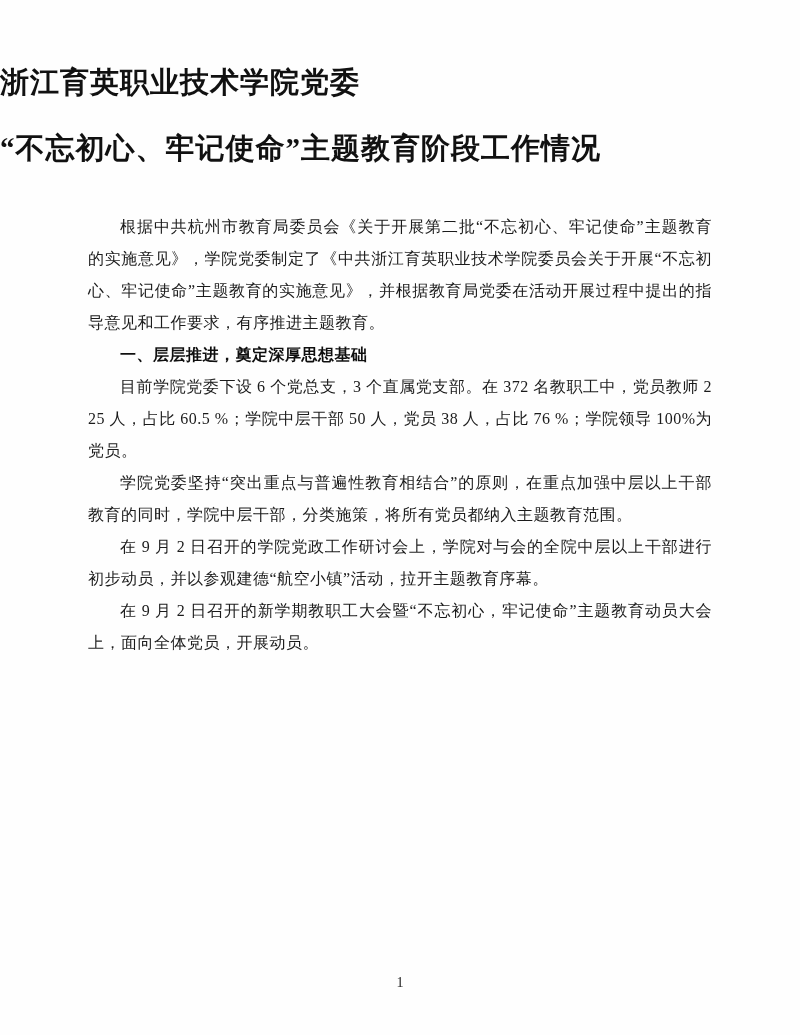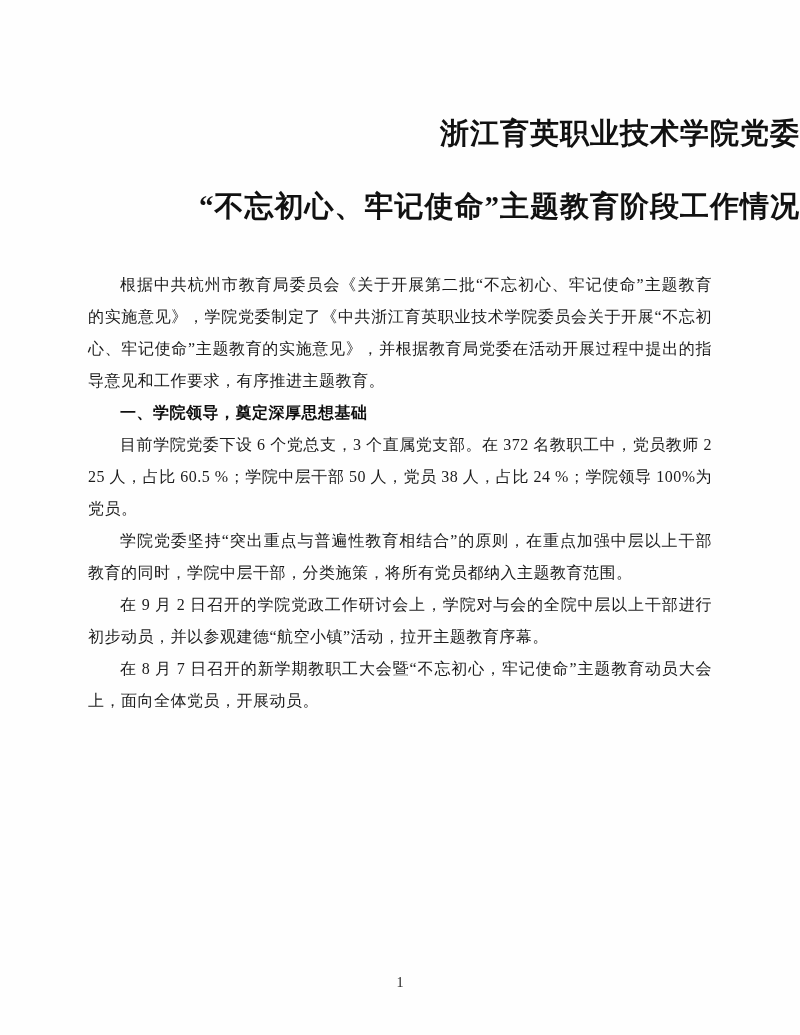--- a/index.html
+++ b/index.html
@@ -12,33 +12,33 @@
     width: 800px;
     height: 1035px;
     margin: 0 auto;
     background: #fefefe;
     font-family: "Liberation Serif", "DejaVu Serif", serif;
     color: #1b1b1b;
     overflow: hidden;
     box-sizing: border-box;
   }
   .title-block {
-    padding-top: 114px;
-    text-align: right;
+    padding-top: 63px;
+    text-align: left;
   }
   .title-line {
     font-size: 29px;
     font-weight: bold;
     line-height: 38px;
     letter-spacing: 1px;
     color: #111111;
     margin: 0;
   }
   .title-line.second {
-    margin-top: 35px;
+    margin-top: 28px;
   }
   .content {
     margin: 44px 88px 0 88px;
     text-align: justify;
     text-justify: inter-ideograph;
   }
   .content p.para {
     margin: 0;
     font-size: 16px;
     line-height: 32px;
@@ -67,22 +67,22 @@
 <div class="page">
 
   <div class="title-block">
     <div class="title-line">浙江育英职业技术学院党委</div>
     <div class="title-line second">“不忘初心、牢记使命”主题教育阶段工作情况</div>
   </div>
 
   <div class="content">
 
   <p class="para">根据中共杭州市教育局委员会《关于开展第二批“不忘初心、牢记使命”主题教育的实施意见》，学院党委制定了《中共浙江育英职业技术学院委员会关于开展“不忘初心、牢记使命”主题教育的实施意见》，并根据教育局党委在活动开展过程中提出的指导意见和工作要求，有序推进主题教育。</p>
-      <p class="para heading">一、学院领导，奠定深厚思想基础</p>
-      <p class="para">目前学院党委下设 6 个党总支，3 个直属党支部。在 372 名教职工中，党员教师 225 人，占比 60.5 %；学院中层干部 50 人，党员 38 人，占比 24 %；学院领导 100%为党员。</p>
+      <p class="para heading">一、层层推进，奠定深厚思想基础</p>
+      <p class="para">目前学院党委下设 6 个党总支，3 个直属党支部。在 372 名教职工中，党员教师 225 人，占比 60.5 %；学院中层干部 50 人，党员 38 人，占比 76 %；学院领导 100%为党员。</p>
       <p class="para">学院党委坚持“突出重点与普遍性教育相结合”的原则，在重点加强中层以上干部教育的同时，学院中层干部，分类施策，将所有党员都纳入主题教育范围。</p>
       <p class="para">在 9 月 2 日召开的学院党政工作研讨会上，学院对与会的全院中层以上干部进行初步动员，并以参观建德“航空小镇”活动，拉开主题教育序幕。</p>
-      <p class="para">在 8 月 7 日召开的新学期教职工大会暨“不忘初心，牢记使命”主题教育动员大会上，面向全体党员，开展动员。</p>
+      <p class="para">在 9 月 2 日召开的新学期教职工大会暨“不忘初心，牢记使命”主题教育动员大会上，面向全体党员，开展动员。</p>
     </div>
 
   <div class="page-number">1</div>
 
 </div>
 
 </body></html>

